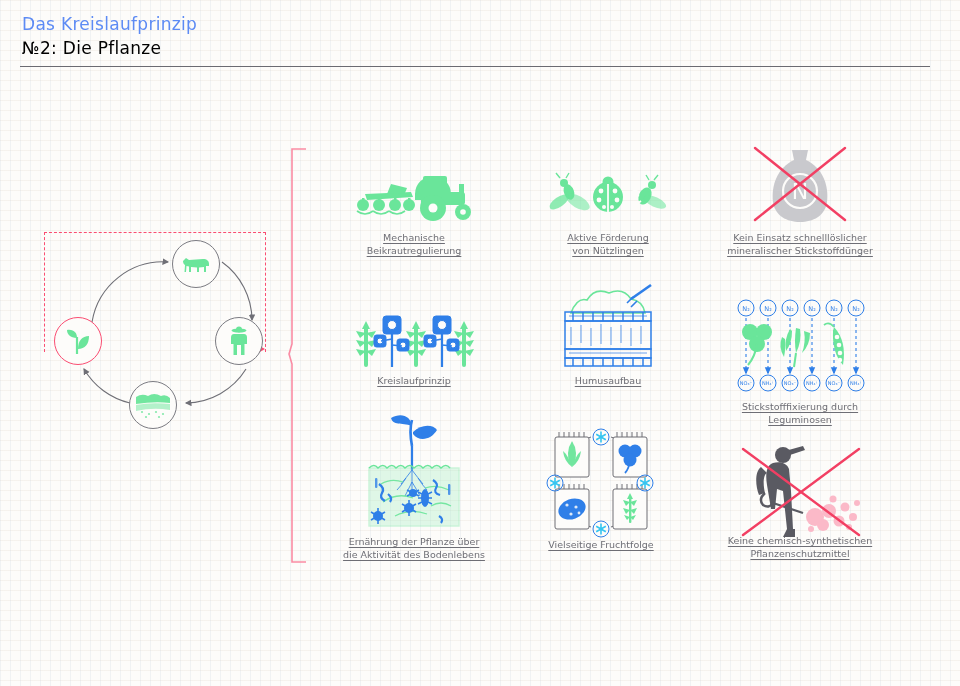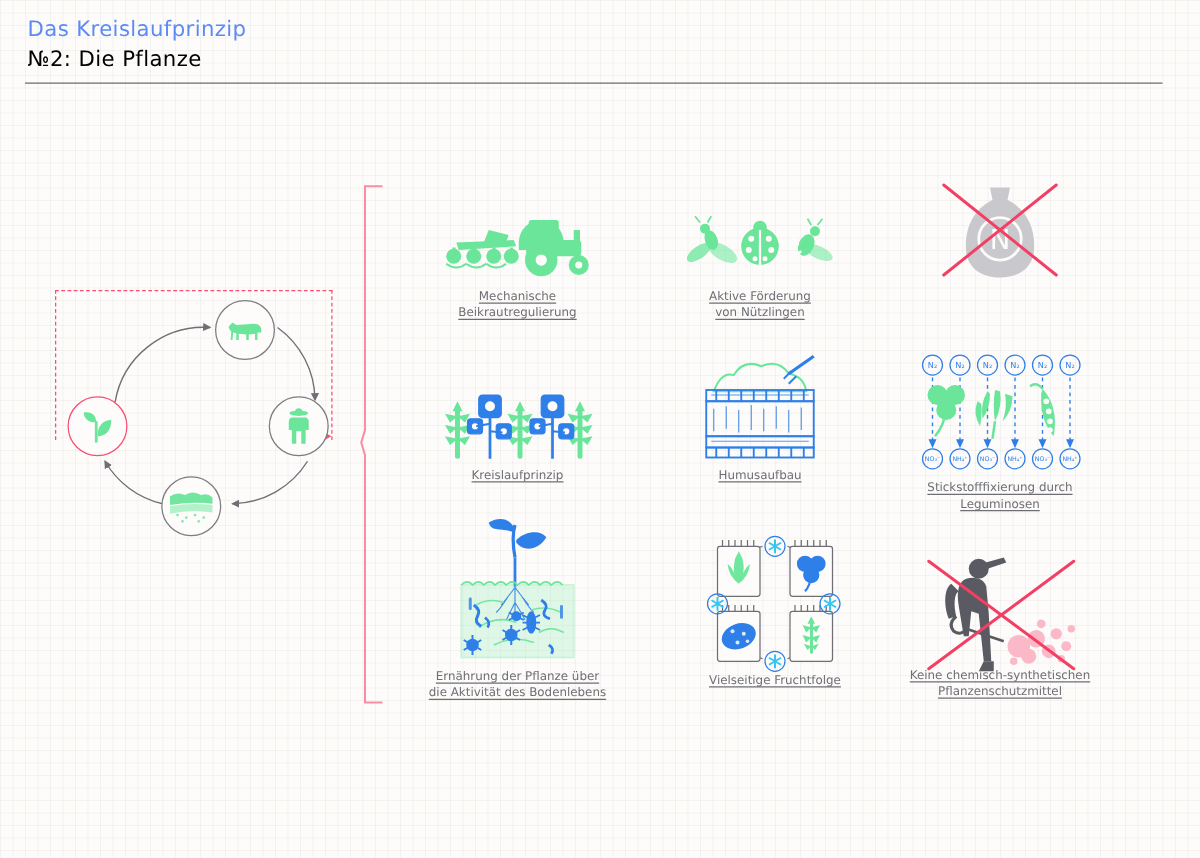--- a/index.html
+++ b/index.html
@@ -40,21 +40,21 @@
   #dashed-stub{position:absolute;left:238px;top:350px;width:22px;height:0;border-top:1.6px dashed #fa4d72;}
 
   
   #grid{position:absolute;left:300px;top:140px;width:640px;height:440px;}
   .cell{position:absolute;width:200px;text-align:center;}
   .cell .art{height:86px;display:flex;align-items:flex-end;justify-content:center;}
   .cell .label{margin-top:6px;font-size:9.5px;line-height:1.35;color:#6e6e75;
                text-decoration:underline;text-underline-offset:2px;}
   .c0{left:14px;top:0px;}   .c1{left:208px;top:0px;}   .c2{left:400px;top:0px;}
   .c3{left:14px;top:143px;} .c4{left:208px;top:143px;} .c5{left:400px;top:143px;}
-  .c6{left:14px;top:272px;} .c7{left:220px;top:283px;} .c8{left:400px;top:283px;}
+  .c6{left:14px;top:272px;} .c7{left:201px;top:283px;} .c8{left:400px;top:283px;}
 
   svg{display:block;overflow:visible;}
 </style>
 </head>
 <body>
 
 <div class="stage">
 
   <div id="header">
     <div id="title-line1">Das Kreislaufprinzip</div>
@@ -201,20 +201,22 @@
             <path d="M49 14 L61 14 C78 22 84 40 82 56 C80 70 68 76 55 76 C42 76 30 70 28 56 C26 40 32 22 49 14 Z" fill="#c9c9cd"></path>
             <circle cx="55" cy="45" r="17" fill="none" stroke="#fdfcfa" stroke-width="2.2"></circle>
             <text x="55" y="53" text-anchor="middle" font-family="DejaVu Sans, sans-serif" font-size="22" fill="#fdfcfa">N</text>
           </g>
           <g stroke="#f23f63" stroke-width="2.4" stroke-linecap="round">
             <line x1="10" y1="2" x2="100" y2="74"></line>
             <line x1="100" y1="2" x2="10" y2="74"></line>
           </g>
         </svg>
       </div>
+      <div class="label" style="white-space:pre-line">Kein Einsatz schnelllöslicher
+mineralischer Stickstoffdünger</div>
     </div>
 
     <div class="cell c3">
       <div class="art">
         <svg width="124" height="62" viewBox="0 0 124 62">
           <g fill="#6ae59a">
             <g>
               <rect x="12" y="18" width="4" height="42" rx="2"></rect>
               <path d="M14 14 L10 22 L18 22 Z"></path>
               <path d="M14 26 L4 24 L8 31 Z"></path>
@@ -302,21 +304,21 @@
             <path d="M18 44 L18 62 M28 42 L28 60 M38 45 L38 63 M48 41 L48 61 M58 44 L58 62 M68 42 L68 60 M78 45 L78 63 M88 43 L88 61" stroke-width=".9" opacity=".85"></path>
             <path d="M16 70 L94 70" stroke-width=".9" opacity=".8"></path>
             <path d="M16 33 L94 33" stroke-width=".9" opacity=".8"></path>
           </g>
         </svg>
       </div>
       <div class="label" style="white-space:pre-line">Humusaufbau</div>
     </div>
 
     <div class="cell c5">
-      <div class="art" style="height:100px;">
+      <div class="art" style="height:100px;margin-top:16px;">
         <svg width="132" height="100" viewBox="0 0 132 100">
           <g id="n2row">
             <g fill="none" stroke="#2f7fe8" stroke-width="1">
               <circle cx="12" cy="9" r="8"></circle>
                 <circle cx="34" cy="9" r="8"></circle>
                 <circle cx="56" cy="9" r="8"></circle>
               <circle cx="78" cy="9" r="8"></circle>
                 <circle cx="100" cy="9" r="8"></circle>
                 <circle cx="122" cy="9" r="8"></circle>
             </g>

